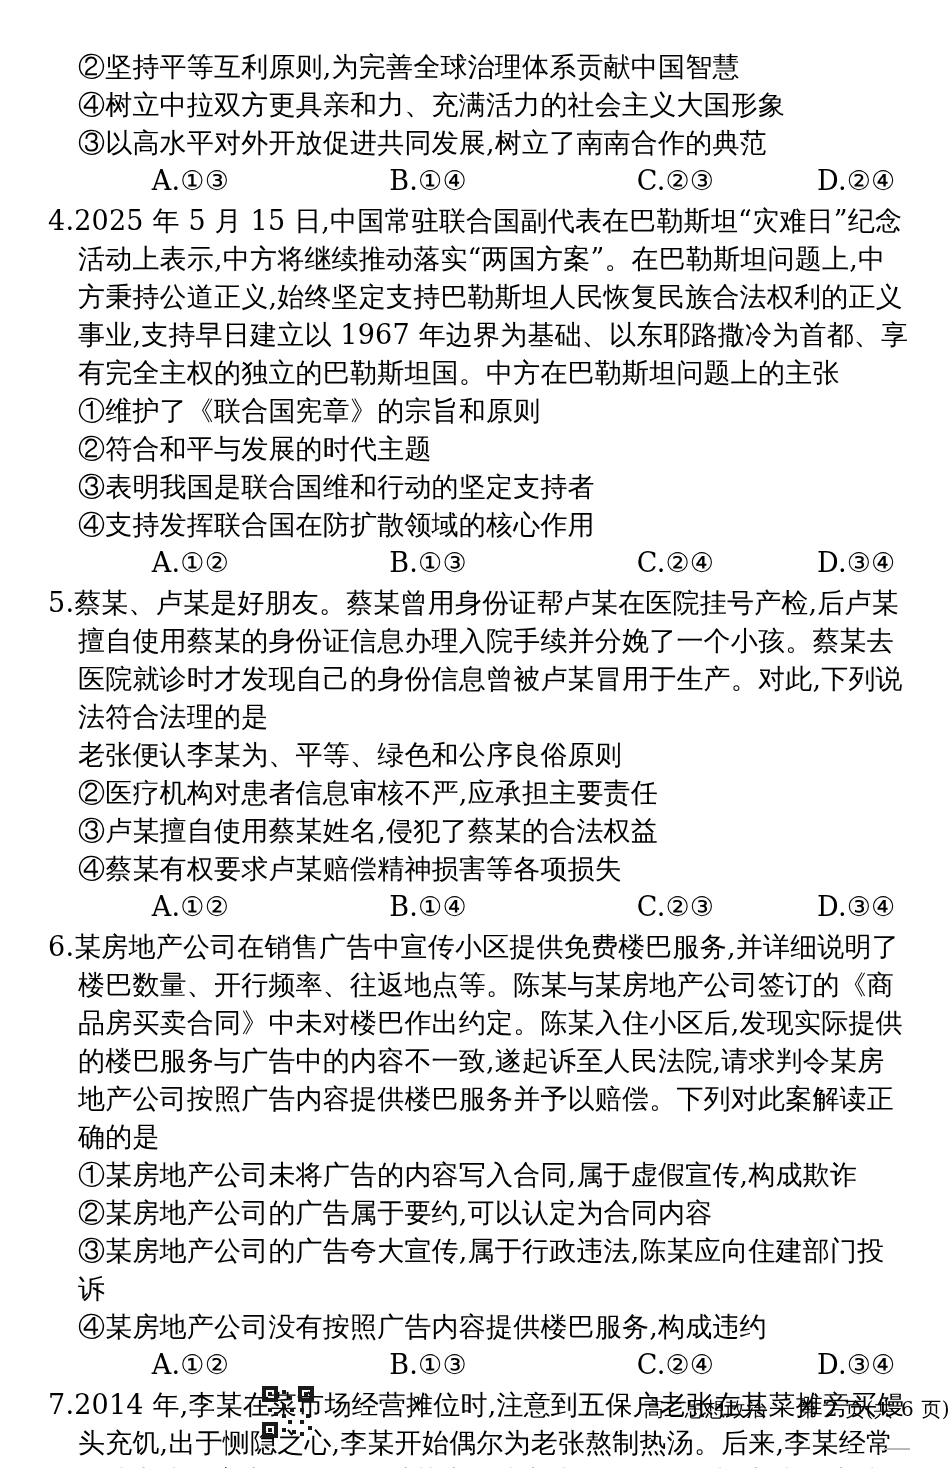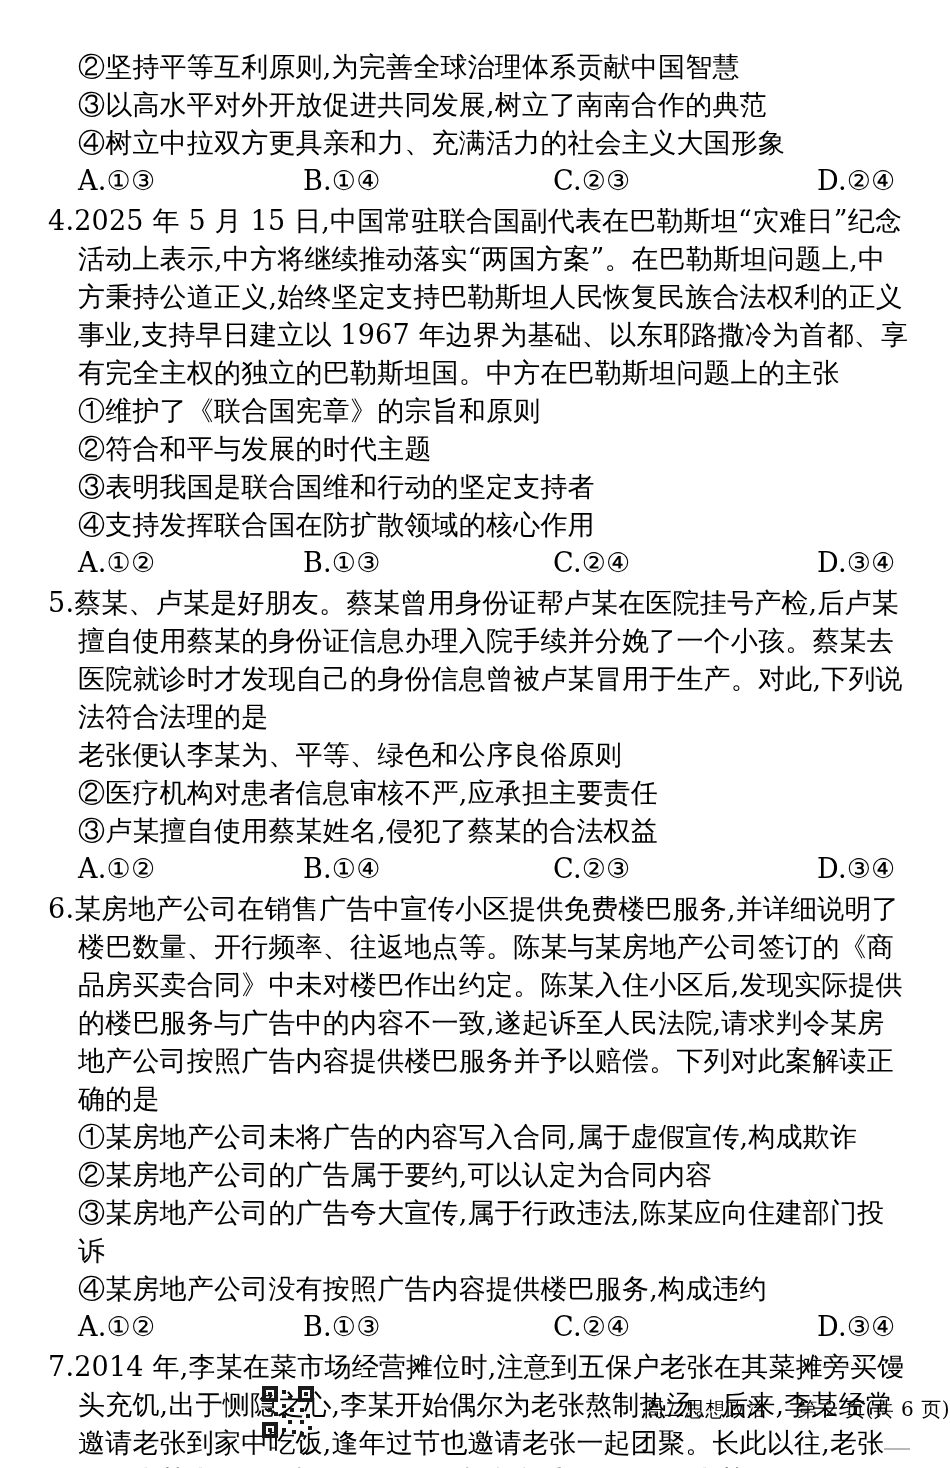--- a/index.html
+++ b/index.html
@@ -48,20 +48,21 @@
   .optline {
     padding-left: 30px;
   }
   .choices {
     padding-left: 30px;
     display: flex;
     width: 100%;
   }
   .choices span {
     display: inline-block;
+    text-align: center;
   }
   .ch1 { width: 225px; }
   .ch2 { width: 250px; }
   .ch3 { width: 245px; }
   .ch4 { width: auto; margin-left: 19px; }
 
   
   .footer {
     position: absolute;
     left: 0;
@@ -95,22 +96,22 @@
   }
 </style>
 </head>
 <body>
 
 <div class="page">
   <div class="content">
 
     <div class="qblock">
       <div class="optline">②坚持平等互利原则,为完善全球治理体系贡献中国智慧</div>
+      <div class="optline">④树立中拉双方更具亲和力、充满活力的社会主义大国形象</div>
       <div class="optline">③以高水平对外开放促进共同发展,树立了南南合作的典范</div>
-      <div class="optline">④树立中拉双方更具亲和力、充满活力的社会主义大国形象</div>
       <div class="choices">
         <span class="ch1">A.①③</span>
         <span class="ch2">B.①④</span>
         <span class="ch3">C.②③</span>
         <span class="ch4">D.②④</span>
       </div>
     </div>
 
     <div class="qblock">
       <div class="qbody hang"><span>4.</span><span>2025 年 5 月 15 日,中国常驻联合国副代表在巴勒斯坦“灾难日”纪念活动上表示,中方将继续推动落实“两国方案”。在巴勒斯坦问题上,中方秉持公道正义,始终坚定支持巴勒斯坦人民恢复民族合法权利的正义事业,支持早日建立以 1967 年边界为基础、以东耶路撒冷为首都、享有完全主权的独立的巴勒斯坦国。中方在巴勒斯坦问题上的主张</span></div>
@@ -124,20 +125,21 @@
         <span class="ch3">C.②④</span>
         <span class="ch4">D.③④</span>
       </div>
     </div>
 
     <div class="qblock">
       <div class="qbody hang"><span>5.</span><span>蔡某、卢某是好朋友。蔡某曾用身份证帮卢某在医院挂号产检,后卢某擅自使用蔡某的身份证信息办理入院手续并分娩了一个小孩。蔡某去医院就诊时才发现自己的身份信息曾被卢某冒用于生产。对此,下列说法符合法理的是</span></div>
       <div class="optline">老张便认李某为、平等、绿色和公序良俗原则</div>
       <div class="optline">②医疗机构对患者信息审核不严,应承担主要责任</div>
       <div class="optline">③卢某擅自使用蔡某姓名,侵犯了蔡某的合法权益</div>
+      <div class="optline">④蔡某有权要求卢某赔偿精神损害等各项损失</div>
       <div class="choices">
         <span class="ch1">A.①②</span>
         <span class="ch2">B.①④</span>
         <span class="ch3">C.②③</span>
         <span class="ch4">D.③④</span>
       </div>
     </div>
 
     <div class="qblock">
       <div class="qbody hang"><span>6.</span><span>某房地产公司在销售广告中宣传小区提供免费楼巴服务,并详细说明了楼巴数量、开行频率、往返地点等。陈某与某房地产公司签订的《商品房买卖合同》中未对楼巴作出约定。陈某入住小区后,发现实际提供的楼巴服务与广告中的内容不一致,遂起诉至人民法院,请求判令某房地产公司按照广告内容提供楼巴服务并予以赔偿。下列对此案解读正确的是</span></div>

